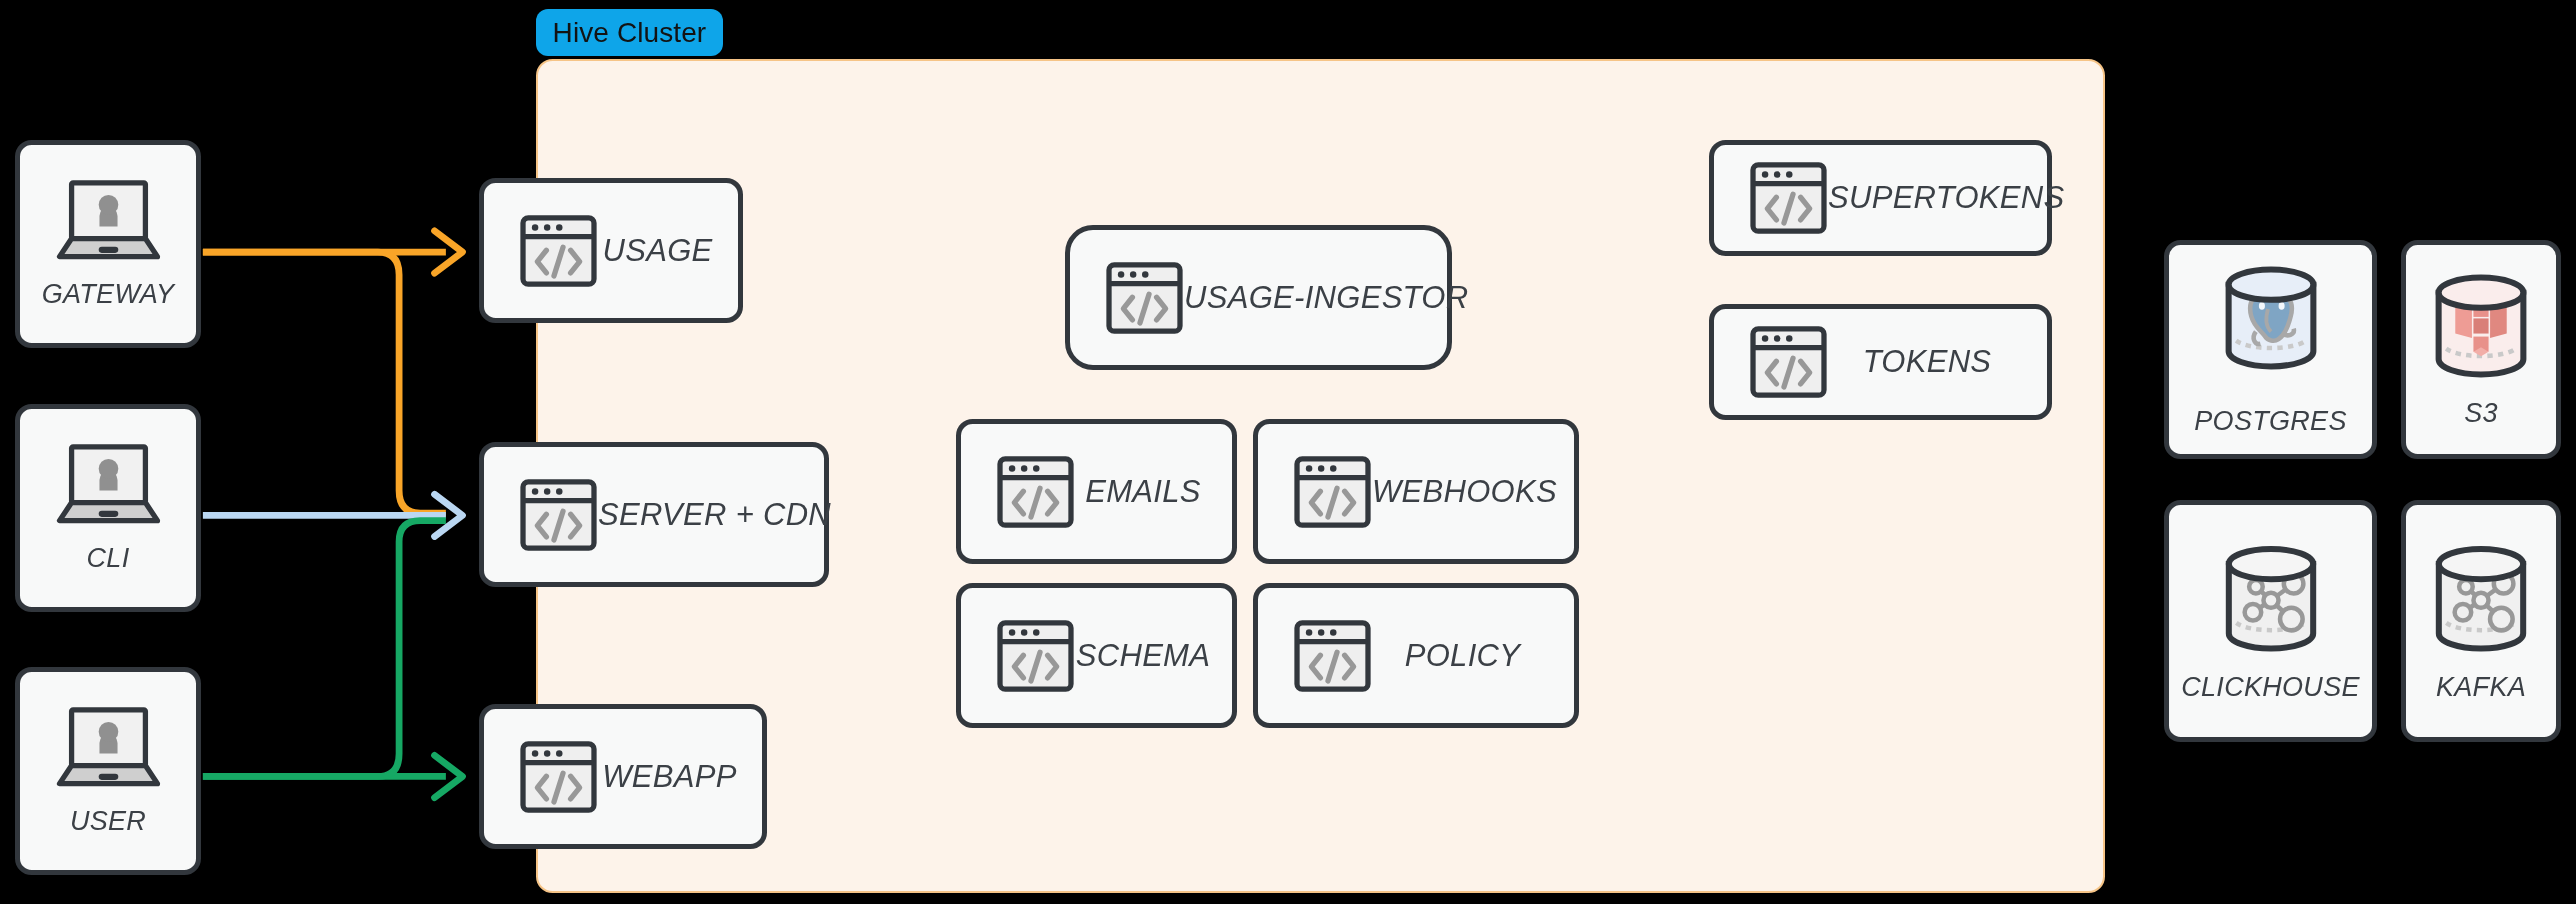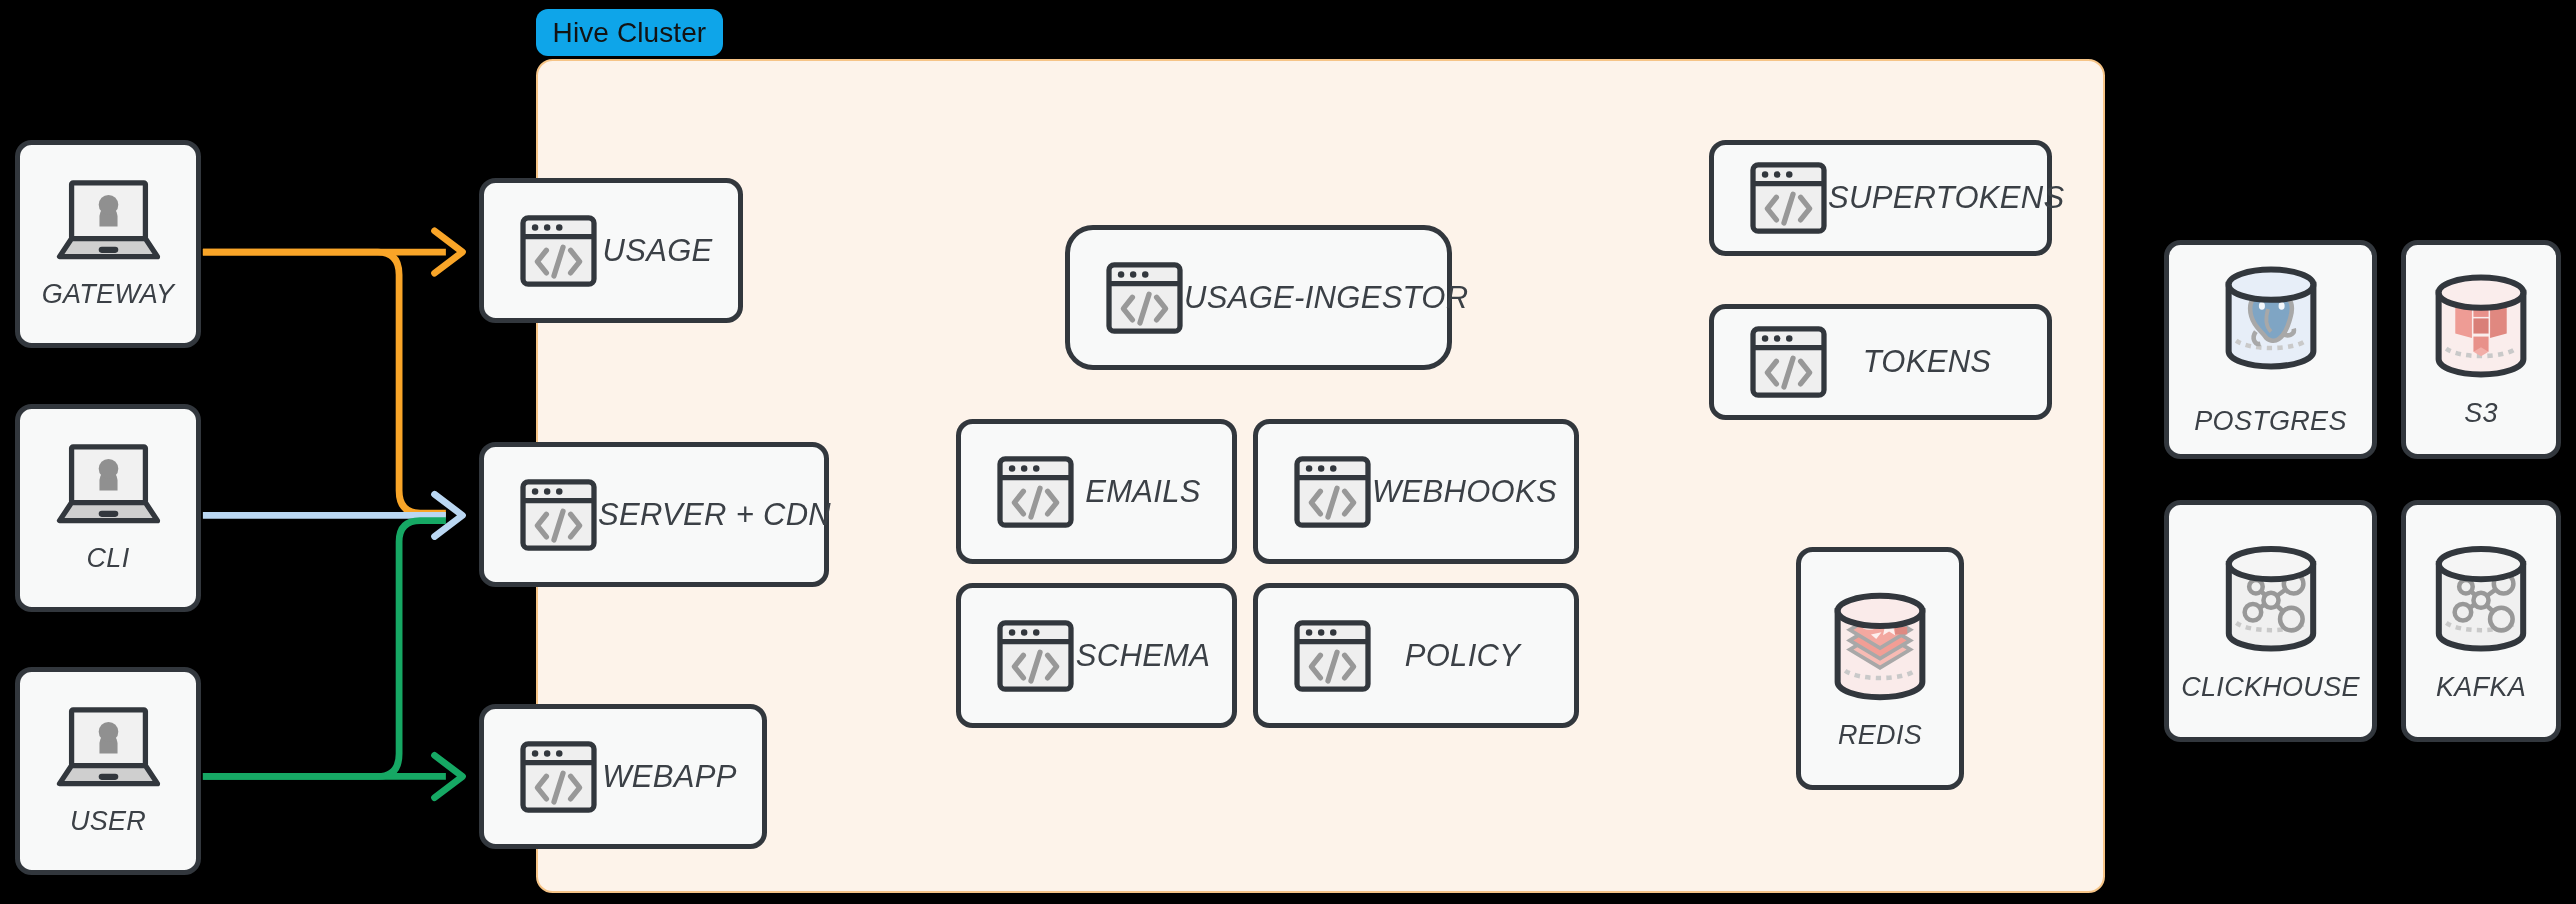--- a/index.html
+++ b/index.html
@@ -280,39 +280,20 @@
         <path d="M5 30 H99" stroke="#32373D" stroke-width="7"></path>
         <circle cx="21" cy="18" r="4.3" fill="#32373D"></circle>
         <circle cx="37" cy="18" r="4.3" fill="#32373D"></circle>
         <circle cx="53" cy="18" r="4.3" fill="#32373D"></circle>
         <path d="M36 48 L24 63 L36 78 M68 48 L80 63 L68 78 M58 44 L46 82" fill="none" stroke="#989898" stroke-width="7" stroke-linecap="round" stroke-linejoin="round"></path>
       </svg>
     </span>
     <span class="node-label">TOKENS</span>
   </div>
 
-  <div class="node stacked" style="left:1796px; top:547px; width:168px; height:243px;">
-    <span class="svc-icon">
-      <svg width="112" height="121" viewBox="0 0 148 160">
-        <path d="M18 33 v94 a56 20 0 0 0 112 0 v-94 z" fill="#FAEBEA" stroke="#32373D" stroke-width="8"></path>
-        <path d="M28 112 a50 16 0 0 0 92 0" fill="none" stroke="#C9C9C9" stroke-width="6" stroke-dasharray="7 7"></path>
-        <g transform="translate(74,82)">
-          <path d="M-40 2 L0 -22 L40 2 L0 26 Z" fill="#F7BBB4" stroke="#A8A8A8" stroke-width="5"></path>
-          <path d="M-40 -10 L0 -34 L40 -10 L0 14 Z" fill="#F29E95" stroke="#A8A8A8" stroke-width="5"></path>
-          <path d="M-40 -24 L0 -48 L40 -24 L0 0 Z" fill="#F3A8A0" stroke="#A8A8A8" stroke-width="5"></path>
-          <ellipse cx="-14" cy="-30" rx="11" ry="6" fill="#FDF0EE"></ellipse>
-          <path d="M12 -42 l4 8 9 2 -7 6 2 9 -8 -5 -8 5 2 -9 -7 -6 9 -2 z" fill="#FDF0EE"></path>
-          <path d="M-12 -18 l14 -3 -7 9 z" fill="#FDF0EE"></path>
-          <path d="M20 -28 h16 v10 h-16 z" fill="#DE8A82"></path>
-        </g>
-        <path d="M18 33 a56 20 0 0 1 112 0 a56 20 0 0 1 -112 0 z" fill="#FAEBEA" stroke="#32373D" stroke-width="8"></path>
-      </svg>
-    </span>
-    <span class="node-label">REDIS</span>
-  </div>
 
   <div class="node stacked" style="left:2164px; top:240px; width:213px; height:219px;gap:16px;">
     <span class="svc-icon">
       <svg width="112" height="115" viewBox="0 0 148 152">
         <path d="M18 30 v88 a56 20 0 0 0 112 0 v-88 z" fill="#E7EEF8" stroke="#32373D" stroke-width="8"></path>
         <path d="M28 104 a50 16 0 0 0 92 0" fill="none" stroke="#C9C9C9" stroke-width="6" stroke-dasharray="7 7"></path>
         <g transform="translate(74,78)" stroke="#A8A8A8" stroke-width="6" stroke-linejoin="round">
           <path d="M-26 -6 c-6 -22 6 -32 26 -32 c20 0 32 10 26 32 c-4 16 -10 26 -16 30 c-6 4 -14 2 -18 -4 c-6 -8 -14 -12 -18 -26 z" fill="#7FA5C4"></path>
           <path d="M-20 14 c-6 8 -2 18 6 16" fill="none"></path>
           <path d="M14 16 c8 6 18 2 16 -6" fill="none"></path>

